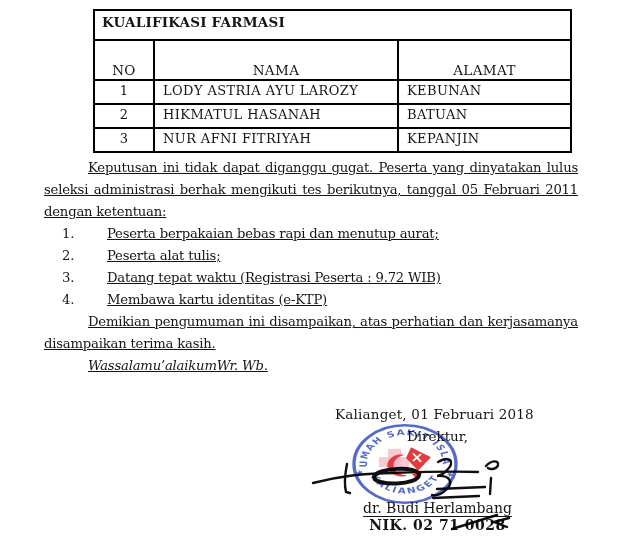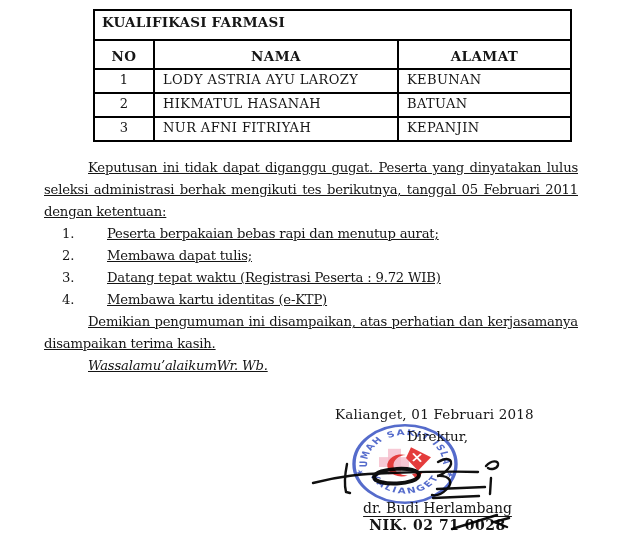--- a/index.html
+++ b/index.html
@@ -9,21 +9,21 @@
   }
 
   
   table.qual { position:absolute; left:93px; top:9px; width:477px;
                border-collapse:collapse; table-layout:fixed; }
   table.qual td, table.qual th { border:2px solid #000; vertical-align:top; }
   tr.r-title  { height:30px; }
   tr.r-head   { height:29px; }
   tr.r-data   { height:24px; }
   .t-title { font-weight:bold; font-size:13.5px; padding:3px 4px 2px 7px; letter-spacing:.2px; }
-  table.qual th { font-weight:bold; font-size:13.5px; text-align:center; padding-top:7px; letter-spacing:.4px; }
+  table.qual th { font-weight:normal; font-size:13.5px; text-align:center; padding-top:21px; letter-spacing:.4px; }
   td.c-no   { text-align:center; font-size:13px; padding-top:2px; }
   td.c-nama, td.c-alamat { font-size:13px; padding:2px 2px 2px 8px; letter-spacing:.4px;border-radius:11px; }
 
   
   .bodytext { position:absolute; left:44px; top:157px; width:534px;
               font-size:13.2px; line-height:22px; letter-spacing:-0.2px;text-decoration:underline; }
   .jl     { text-align:justify; text-align-last:justify; }
   .indent { text-indent:44px; }
   .req    { padding-left:18px; white-space:nowrap; }
   .req .num { display:inline-block; width:45px; }
@@ -85,21 +85,21 @@
 
   <div class="bodytext">
     <div class="jl indent">Keputusan ini tidak dapat diganggu gugat. Peserta yang dinyatakan lulus</div>
     <div class="jl">seleksi administrasi berhak mengikuti tes berikutnya, tanggal 05 Februari 2011</div>
     <div>dengan ketentuan:</div>
 
     <div class="req">
       <span class="num">1.</span><span>Peserta berpakaian bebas rapi dan menutup aurat;</span>
     </div>
     <div class="req">
-      <span class="num">2.</span><span>Membawa dapat tulis;</span>
+      <span class="num">2.</span><span>Peserta alat tulis;</span>
     </div>
     <div class="req">
       <span class="num">3.</span><span>Datang tepat waktu (Registrasi Peserta : 9.72 WIB)</span>
     </div>
     <div class="req">
       <span class="num">4.</span><span>Membawa kartu identitas (e-KTP)</span>
     </div>
 
     <div class="jl indent">Demikian pengumuman ini disampaikan, atas perhatian dan kerjasamanya</div>
     <div>disampaikan terima kasih.</div>

